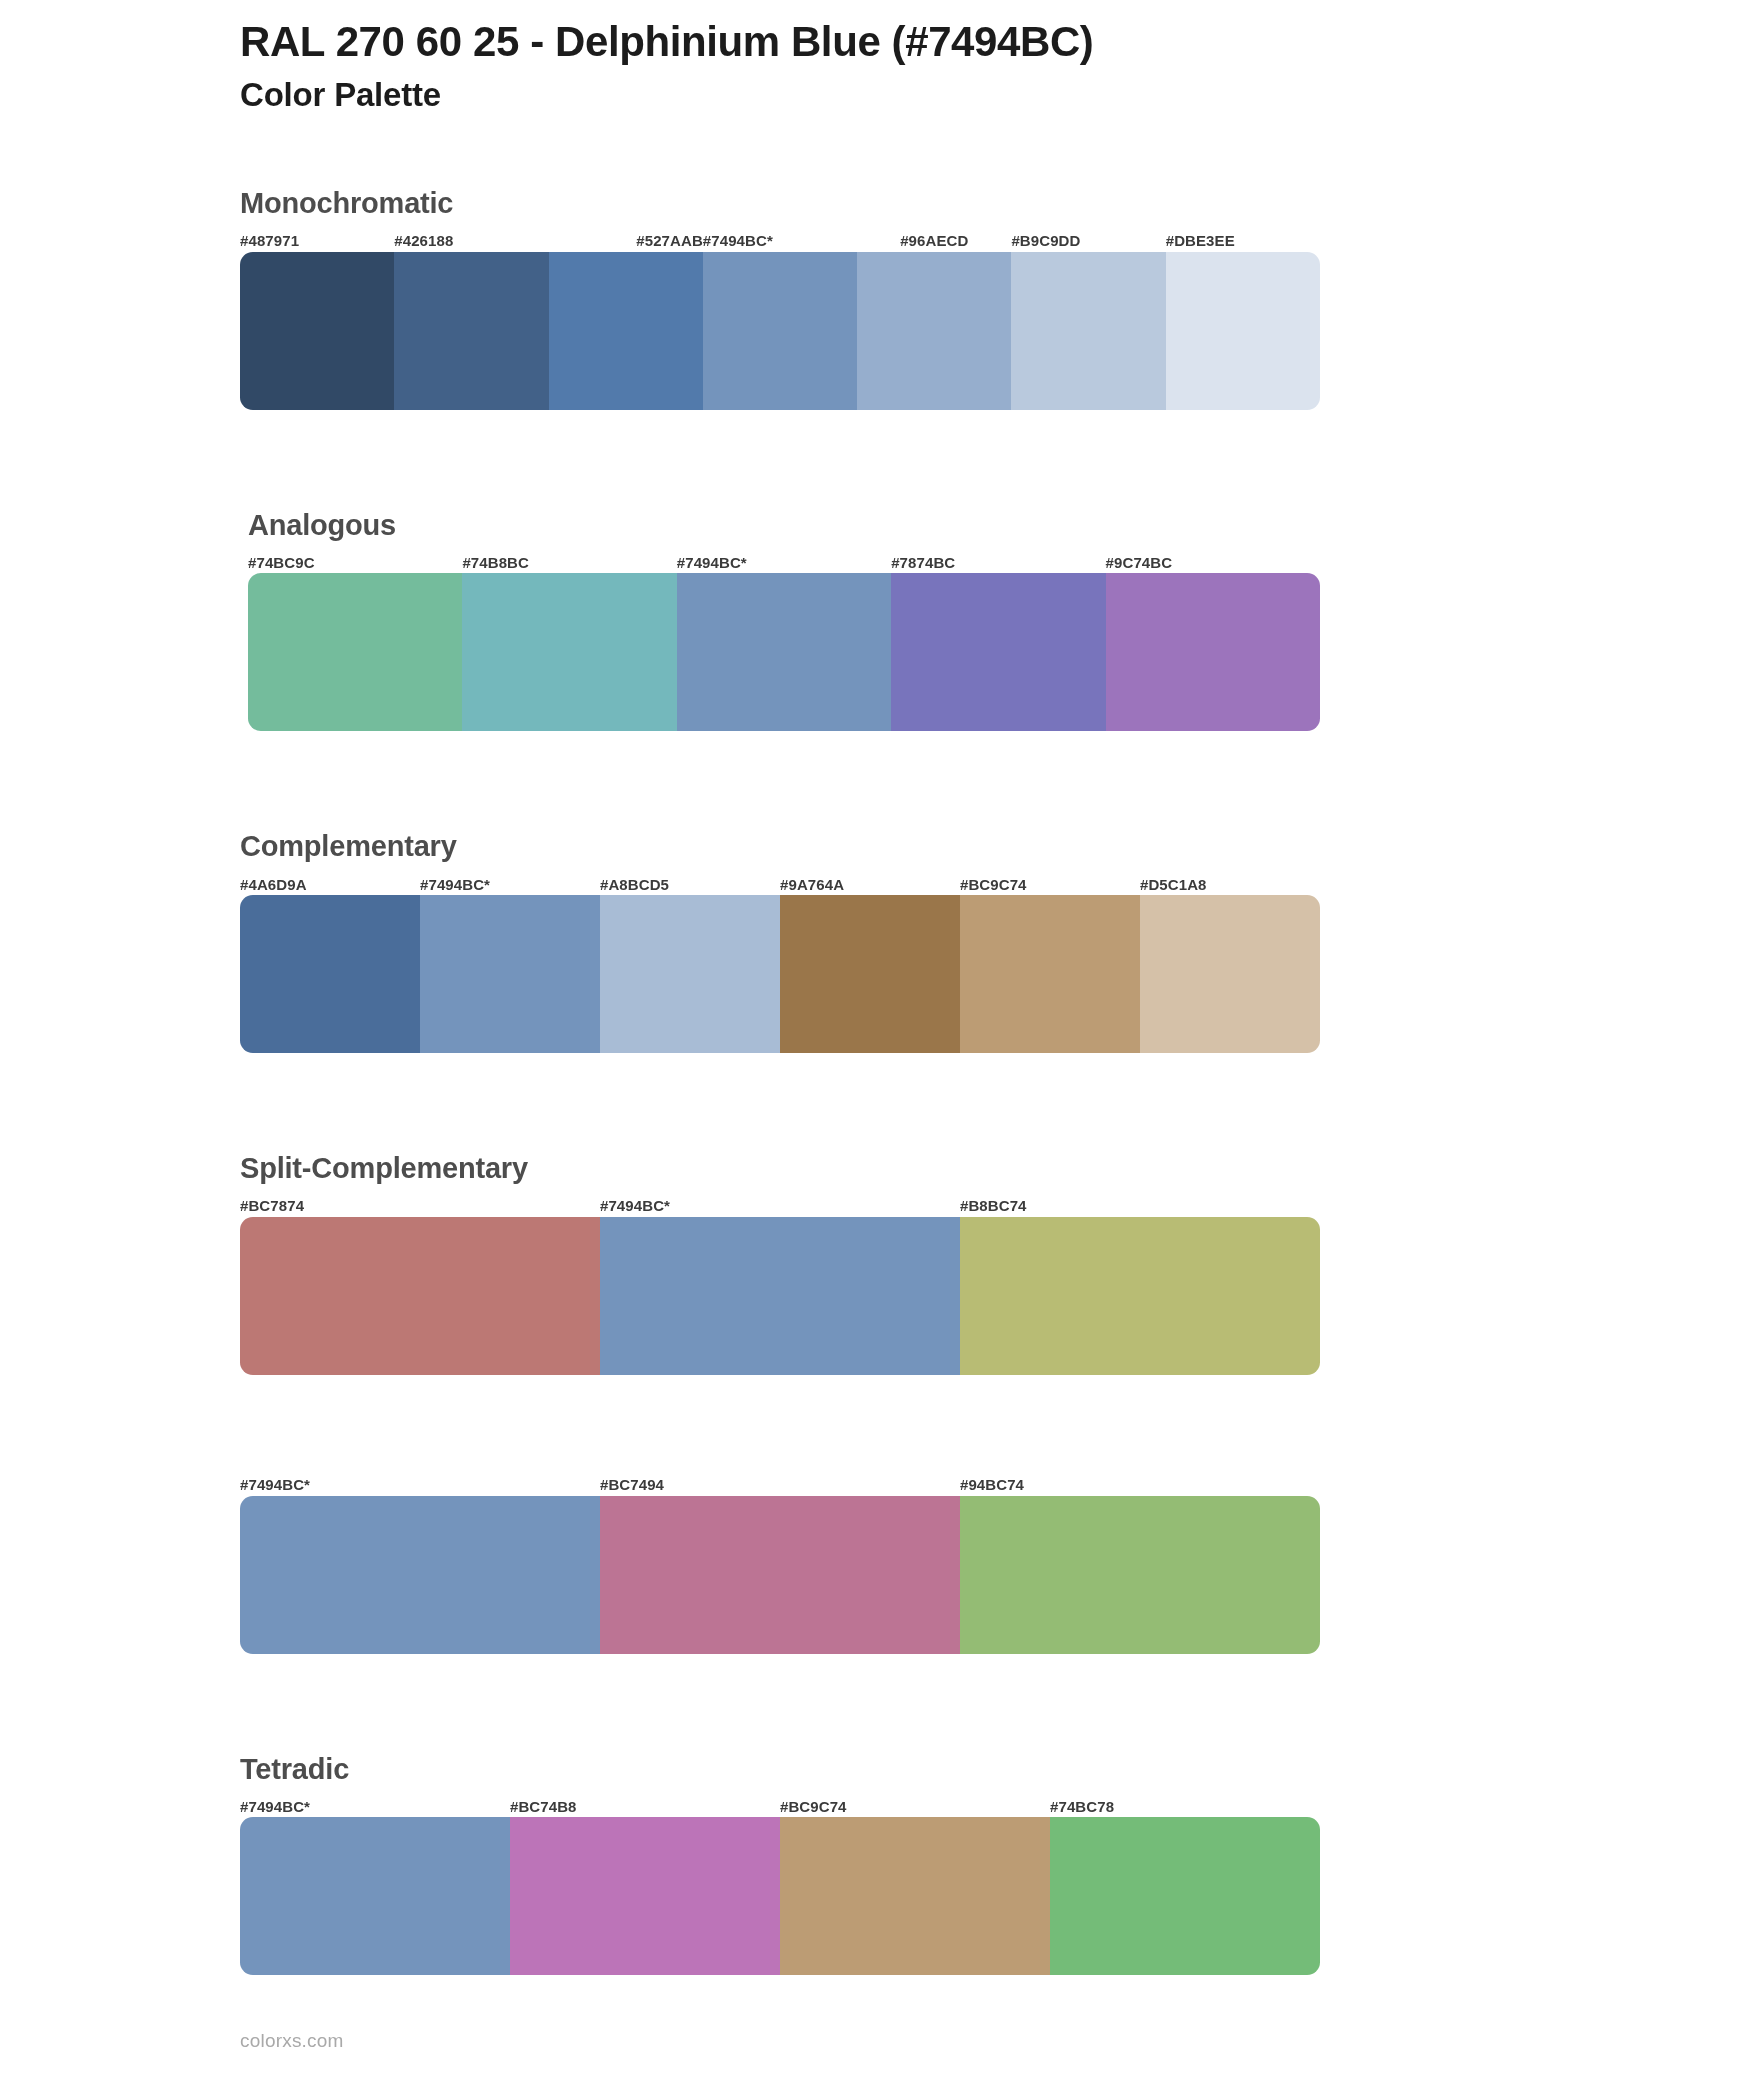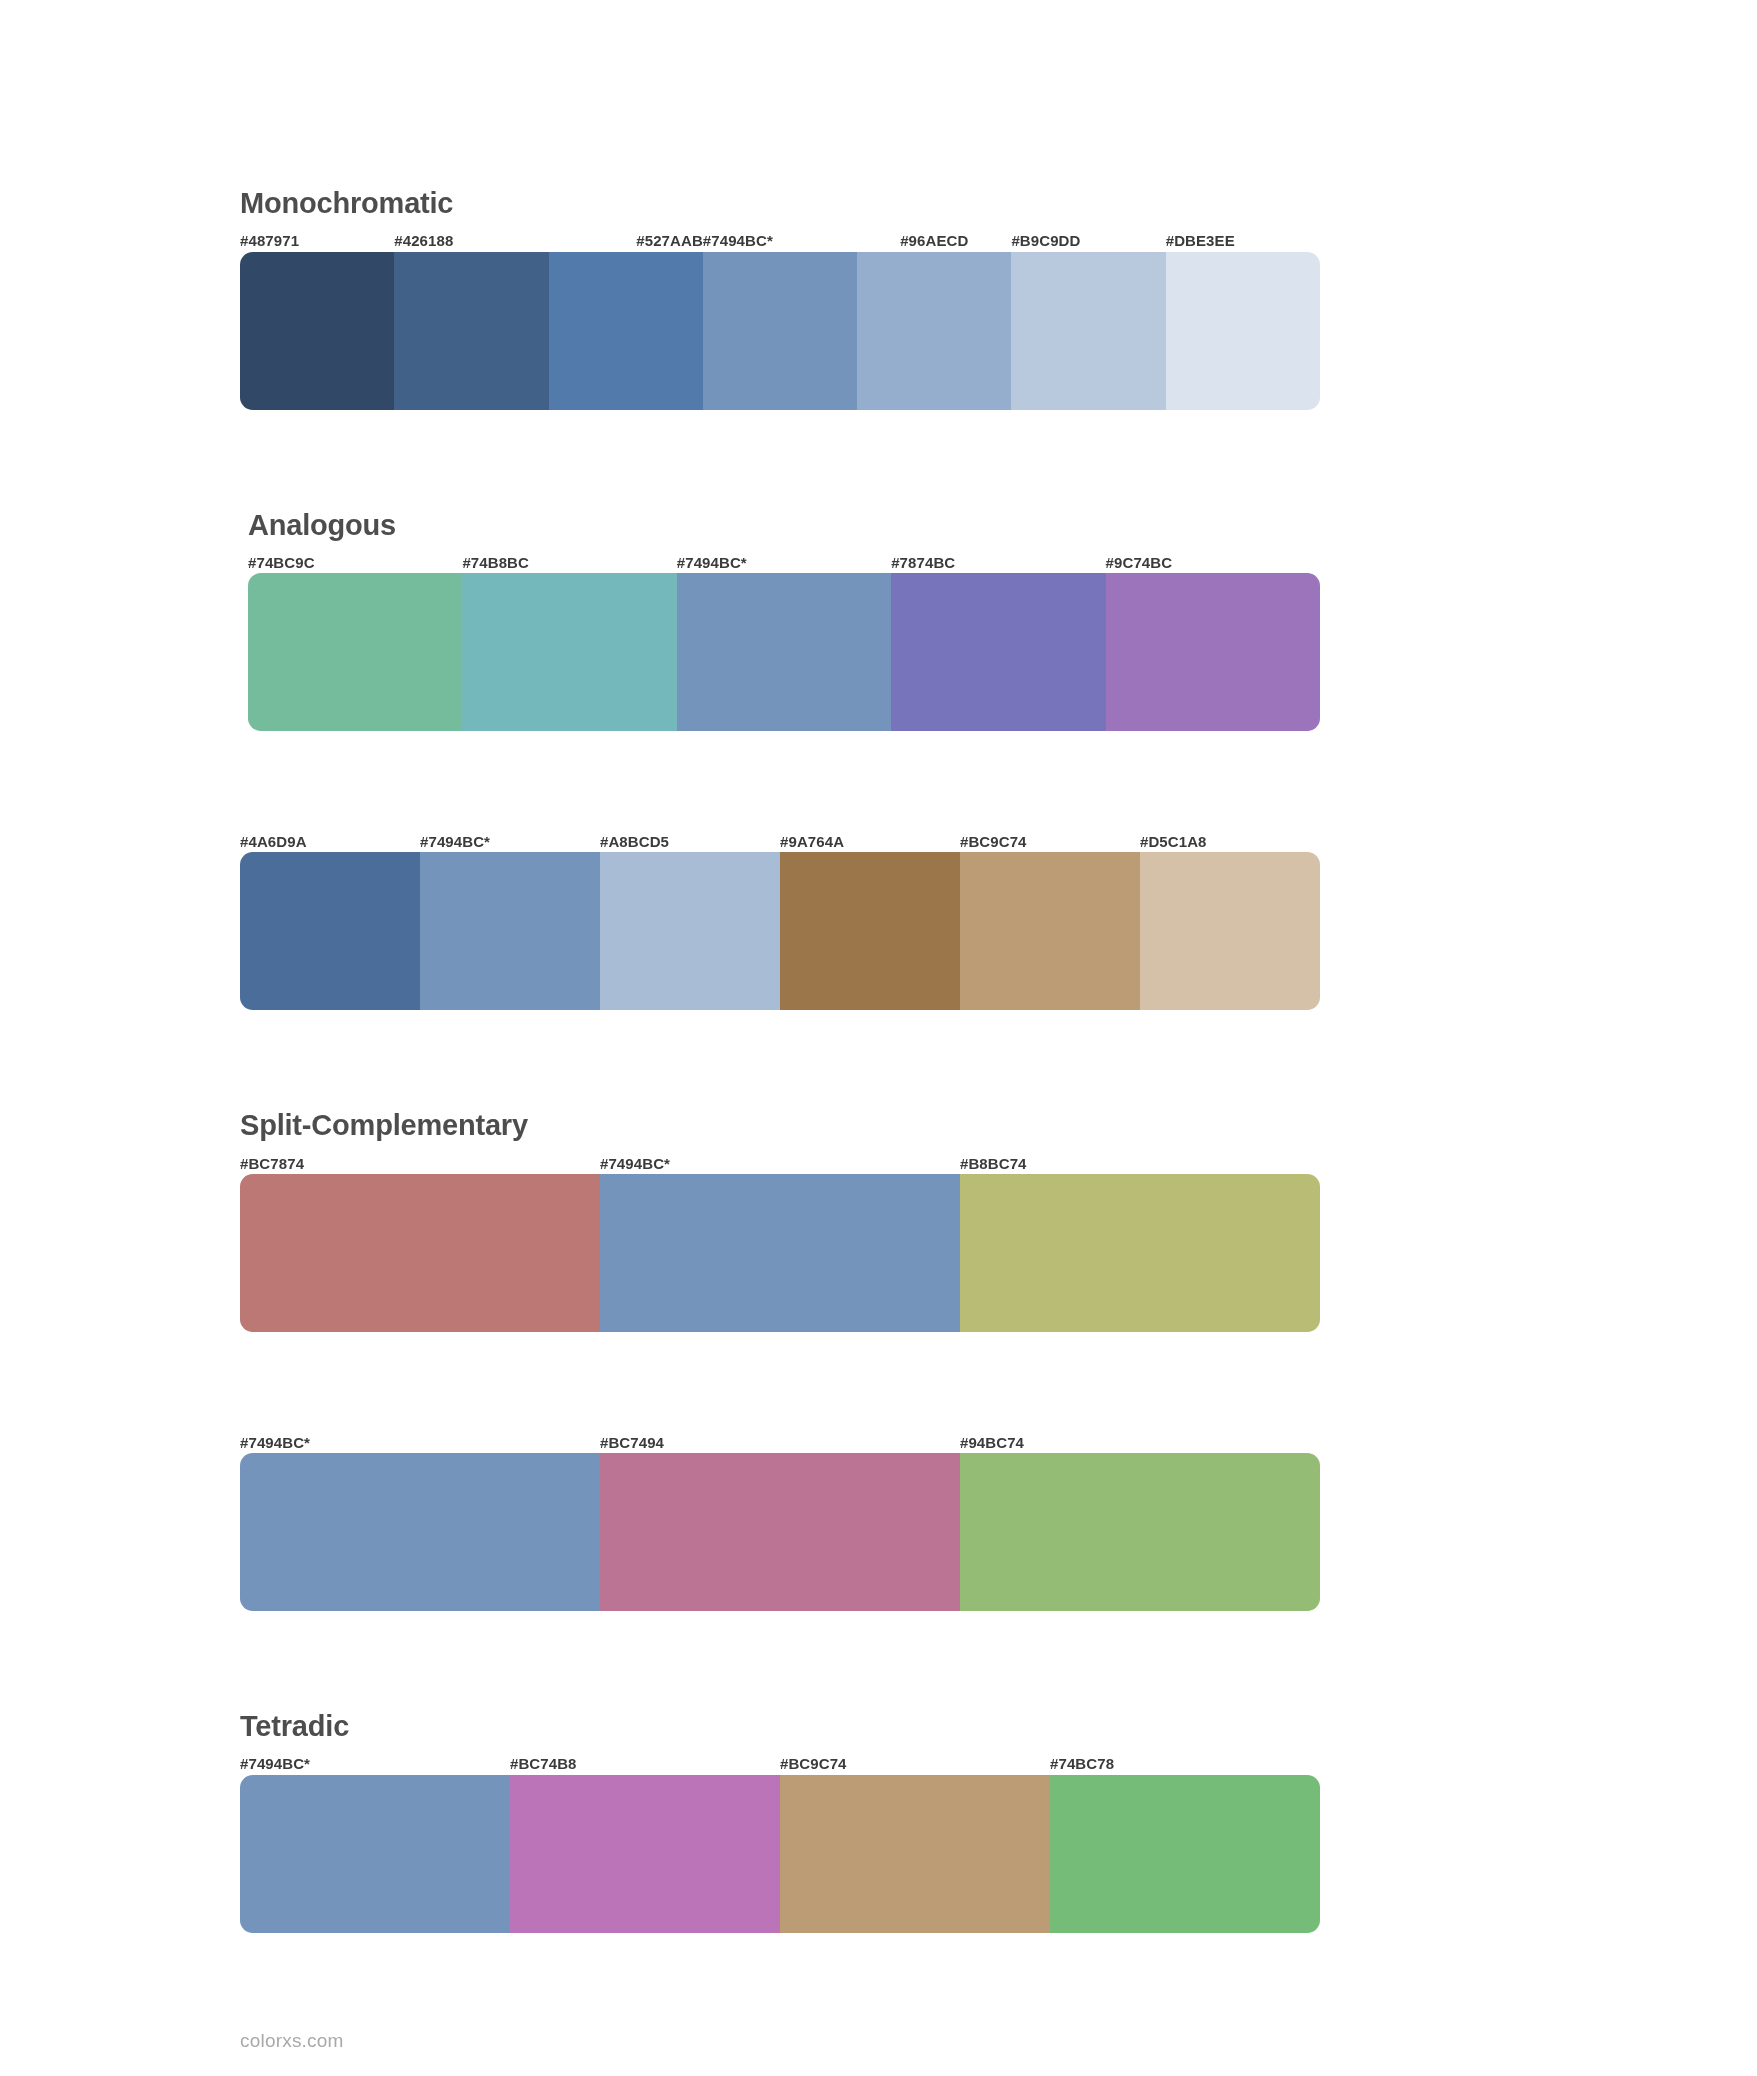--- a/index.html
+++ b/index.html
@@ -111,20 +111,24 @@
     color: #a9a9a9;
     font-weight: normal;
     letter-spacing: 0.2px;
   }
 </style>
 </head>
 <body>
 
 <div class="page">
 
+  <div class="header">
+    <h1 class="page-title">RAL 270 60 25 - Delphinium Blue (#7494BC)</h1>
+    <h2 class="page-subtitle">Color Palette</h2>
+  </div>
 
   <div class="sections" id="sections-root">
       <div class="section" style="margin-bottom: 97px;">
         <div class="section-title">Monochromatic</div>
         <div class="swatch-labels">
           <div class="swatch-label" style="width: 14.2857%;">#487971</div>
           <div class="swatch-label" style="width: 14.2857%;">#426188</div>
           <div class="swatch-label" style="width: 14.2857%; text-align: right;">#527AAB</div>
           <div class="swatch-label" style="width: 14.2857%;">#7494BC*</div>
           <div class="swatch-label" style="width: 14.2857%; text-align: center;">#96AECD</div>
@@ -152,20 +156,21 @@
         </div>
         <div class="swatch-bar">
           <div class="swatch" title="#74BC9C" style="width: 20%; background: rgb(116, 188, 156);"></div>
           <div class="swatch" title="#74B8BC" style="width: 20%; background: rgb(116, 184, 188);"></div>
           <div class="swatch" title="#7494BC*" style="width: 20%; background: rgb(116, 148, 188);"></div>
           <div class="swatch" title="#7874BC" style="width: 20%; background: rgb(120, 116, 188);"></div>
           <div class="swatch" title="#9C74BC" style="width: 20%; background: rgb(156, 116, 188);"></div>
         </div>
       </div>
       <div class="section" style="margin-bottom: 97px;">
+        <div class="section-title">Complementary</div>
         <div class="swatch-labels">
           <div class="swatch-label" style="width: 16.6667%;">#4A6D9A</div>
           <div class="swatch-label" style="width: 16.6667%;">#7494BC*</div>
           <div class="swatch-label" style="width: 16.6667%;">#A8BCD5</div>
           <div class="swatch-label" style="width: 16.6667%;">#9A764A</div>
           <div class="swatch-label" style="width: 16.6667%;">#BC9C74</div>
           <div class="swatch-label" style="width: 16.6667%;">#D5C1A8</div>
         </div>
         <div class="swatch-bar">
           <div class="swatch" title="#4A6D9A" style="width: 16.6667%; background: rgb(74, 109, 154);"></div>

